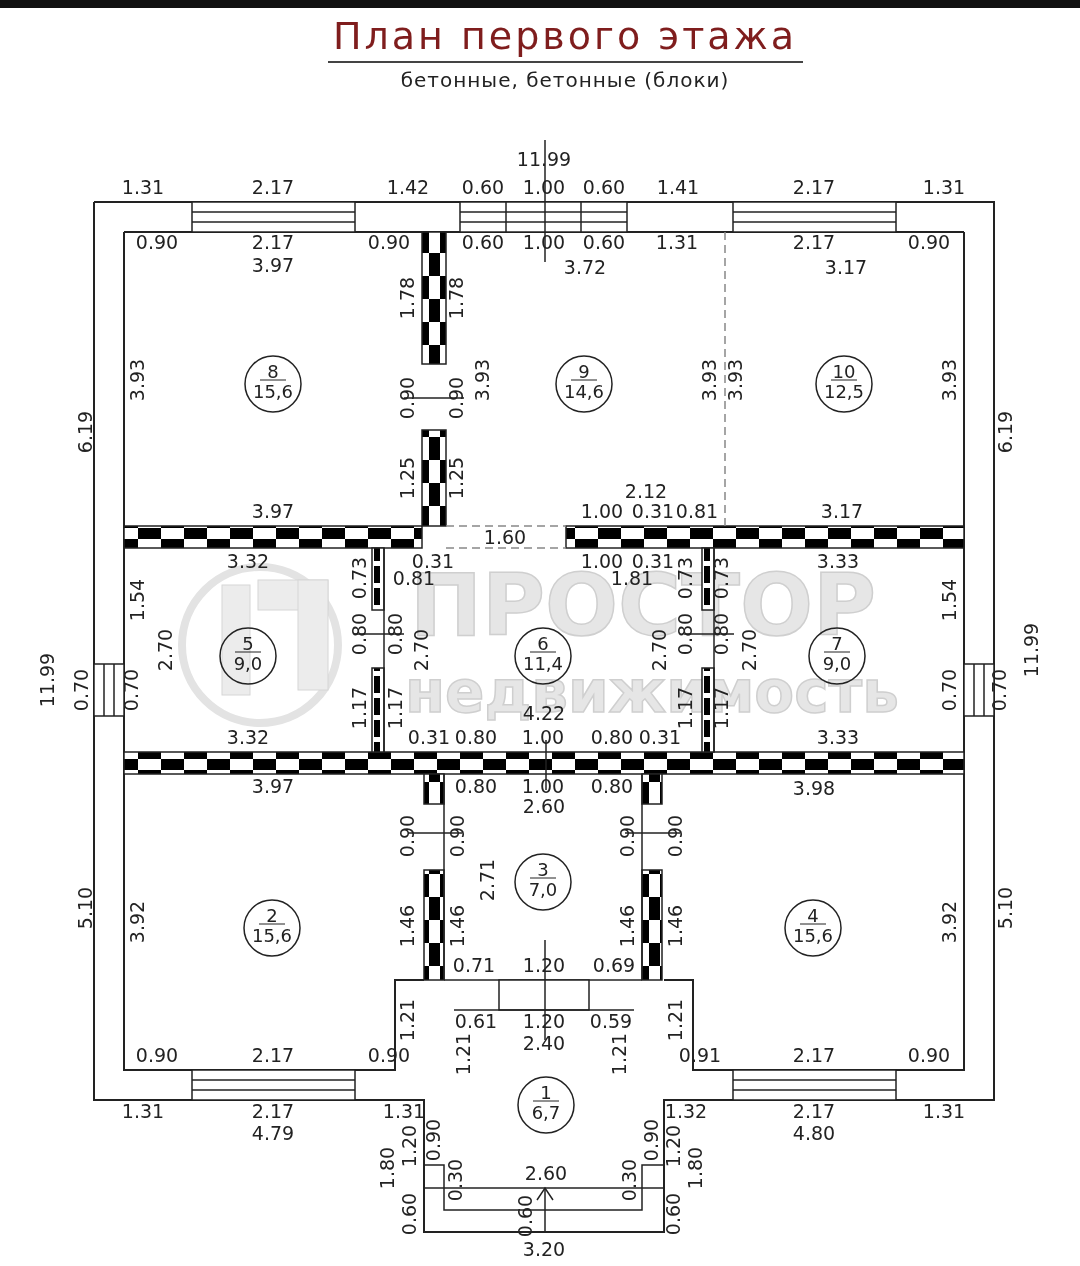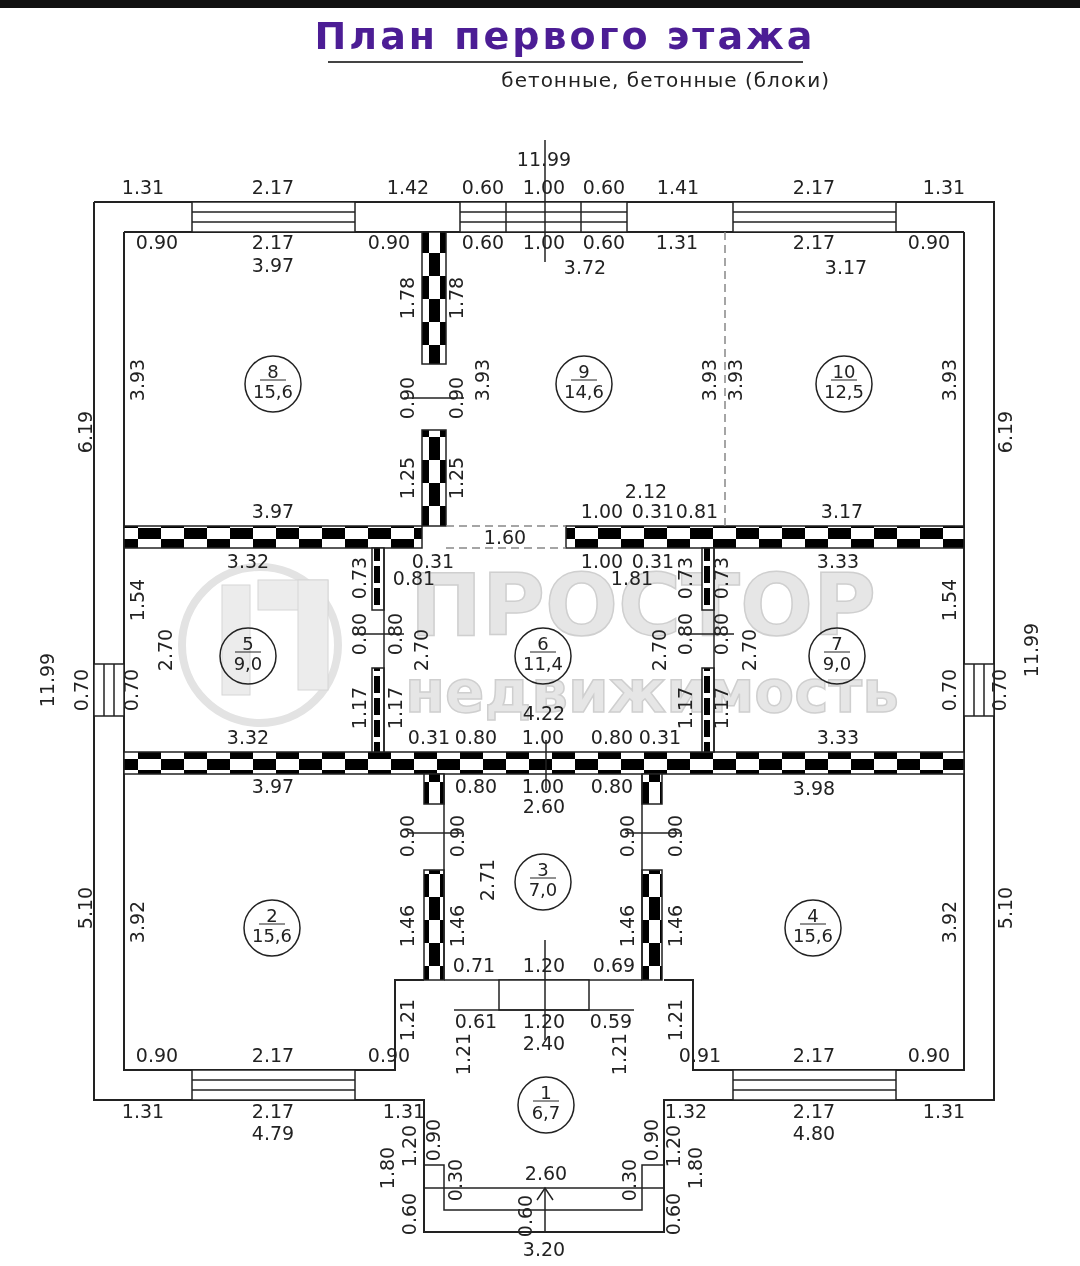--- a/index.html
+++ b/index.html
@@ -1,20 +1,20 @@
 <!DOCTYPE html>
 <html><head>
 <meta charset="utf-8">
 <style>
   html,body{margin:0;padding:0;background:#fff;}
   body{width:1080px;height:1266px;position:relative;overflow:hidden;font-family:"DejaVu Sans",sans-serif;color:#222;}
   .topbar{position:absolute;left:0;top:0;width:1080px;height:8px;background:#111;}
-  .title{position:absolute;left:300px;top:14px;width:530px;text-align:center;font-size:38px;letter-spacing:3px;font-weight:700;color:#4c1d95;}
+  .title{position:absolute;left:300px;top:14px;width:530px;text-align:center;font-size:38px;letter-spacing:3px;font-weight:400;color:#7f1d1d;}
   .title-rule{position:absolute;left:328px;top:61px;width:475px;height:2px;background:#444;}
-  .subtitle{position:absolute;left:300px;top:68px;width:530px;text-align:right;font-size:20px;letter-spacing:1px;color:#222;}
+  .subtitle{position:absolute;left:300px;top:68px;width:530px;text-align:center;font-size:20px;letter-spacing:1px;color:#222;}
   svg{position:absolute;left:0;top:0;}
   .dim{font-family:"DejaVu Sans",sans-serif;font-size:19px;fill:#222;}
   .rtxt{font-family:"DejaVu Sans",sans-serif;font-size:18px;fill:#222;}
   .wm{font-family:"DejaVu Sans",sans-serif;font-weight:bold;fill:#e6e6e6;stroke:#cfcfcf;stroke-width:1.5;}
 </style>
 </head>
 <body>
 
 <div class="topbar"></div>
 <div class="title">План первого этажа</div>

